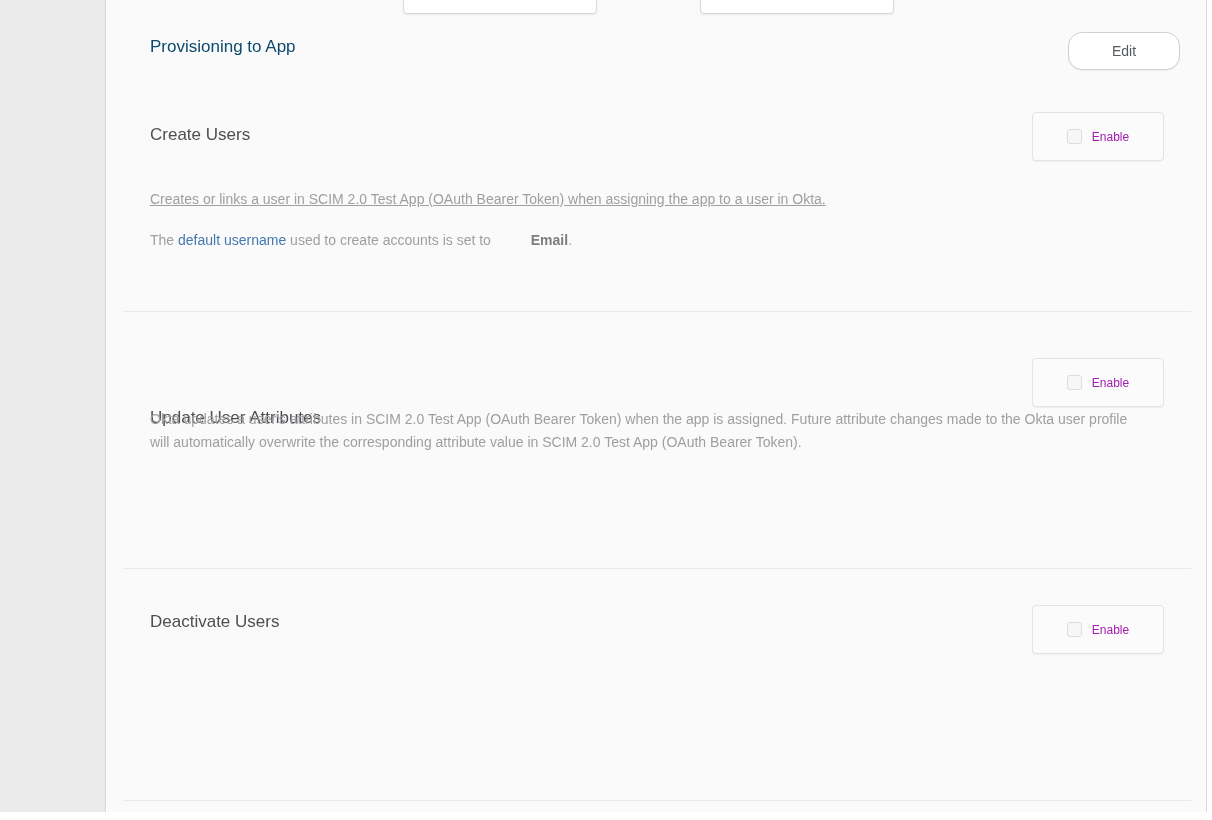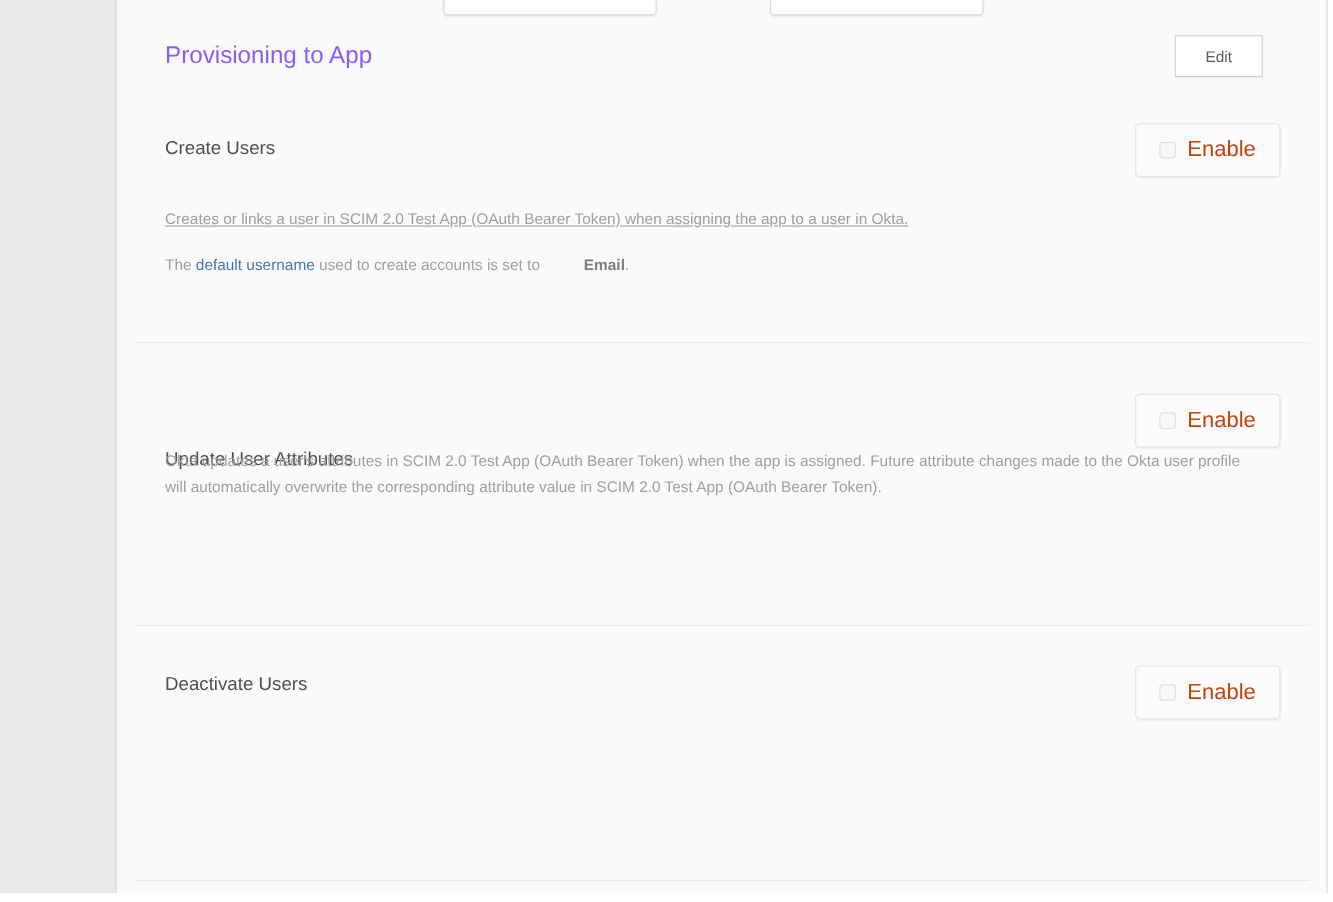--- a/index.html
+++ b/index.html
@@ -42,32 +42,32 @@
     border: 1px solid #d9d9d9;
     border-radius: 4px;
     box-shadow: 0 1px 2px rgba(0,0,0,0.07);
   }
   .cut-box.first  { left: 296px; }
   .cut-box.second { left: 593px; }
 
   .prov-title {
     position: absolute;
     left: 43px; top: 37px;
-    font-size: 22px;
+    font-size: 17px;
     font-weight: 400;
-    color: #8b5cf6;
+    color: #0c4a6e;
   }
 
   .edit-btn {
     position: absolute;
     left: 961px; top: 32px;
-    width: 80px; height: 38px;
+    width: 112px; height: 38px;
     background: #ffffff;
     border: 1px solid #cfcfcf;
-    border-radius: 0;
+    border-radius: 14px;
     box-shadow: 0 1px 1px rgba(0,0,0,0.05);
     font-size: 14px;
     color: #555a5f;
     display: flex;
     align-items: center;
     justify-content: center;
     cursor: pointer;
   }
 
   .section-title {
@@ -93,22 +93,22 @@
     cursor: pointer;
   }
   .enable-checkbox {
     width: 15px; height: 15px;
     background: #f7f7f7;
     border: 1px solid #dddddd;
     border-radius: 3px;
     flex: 0 0 auto;
   }
   .enable-label {
-    font-size: 20px;
-    color: #c2410c;
+    font-size: 12px;
+    color: #a21caf;
   }
 
   .para {
     position: absolute;
     left: 43px;
     width: 990px;
     font-size: 14px;
     line-height: 23px;
     color: #9e9fa1;
   }

